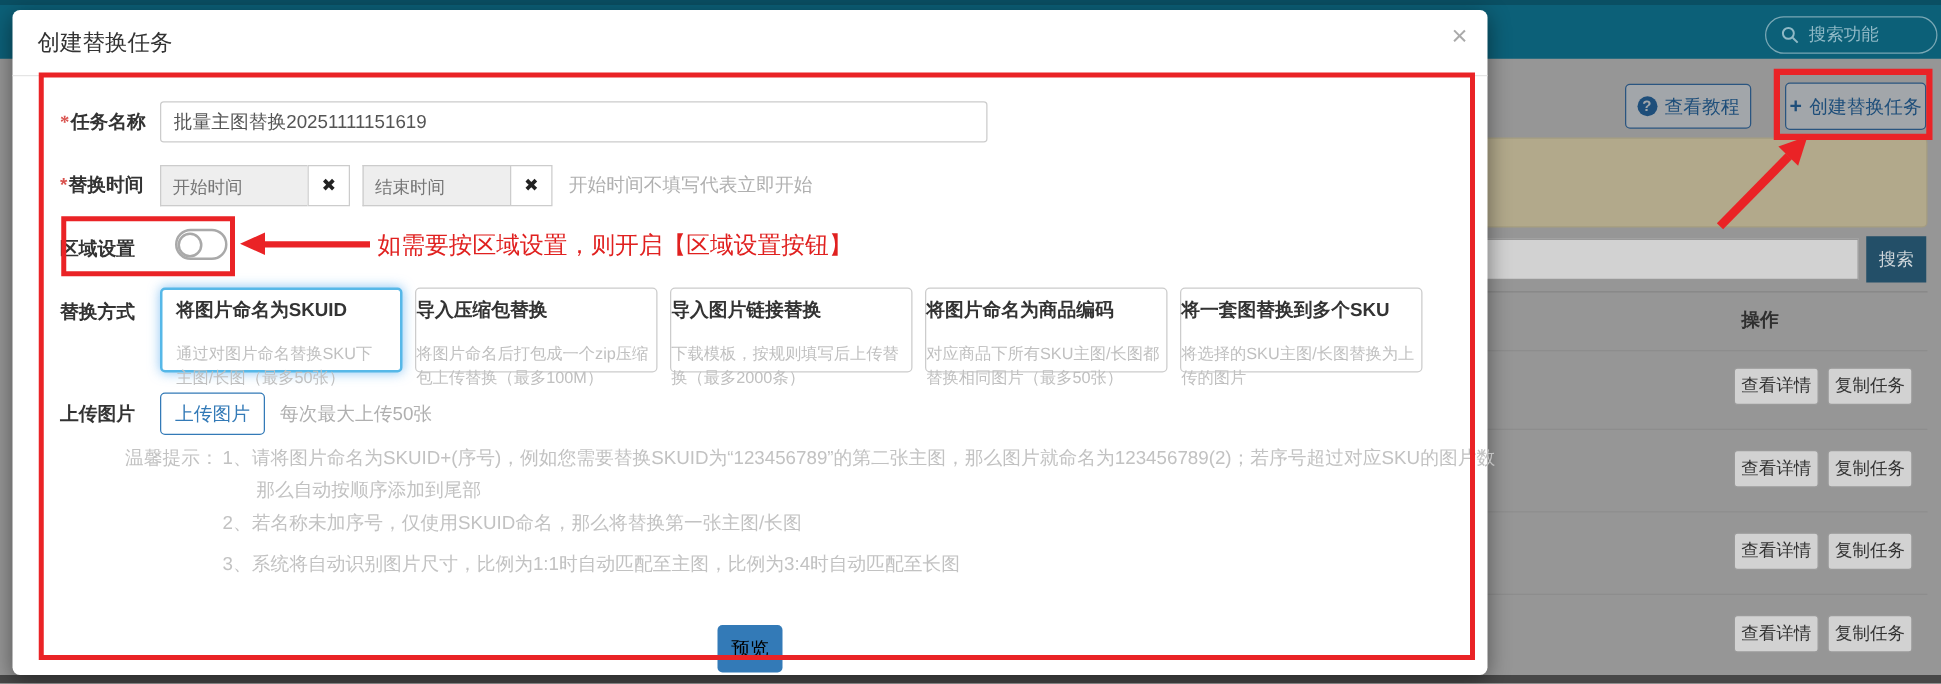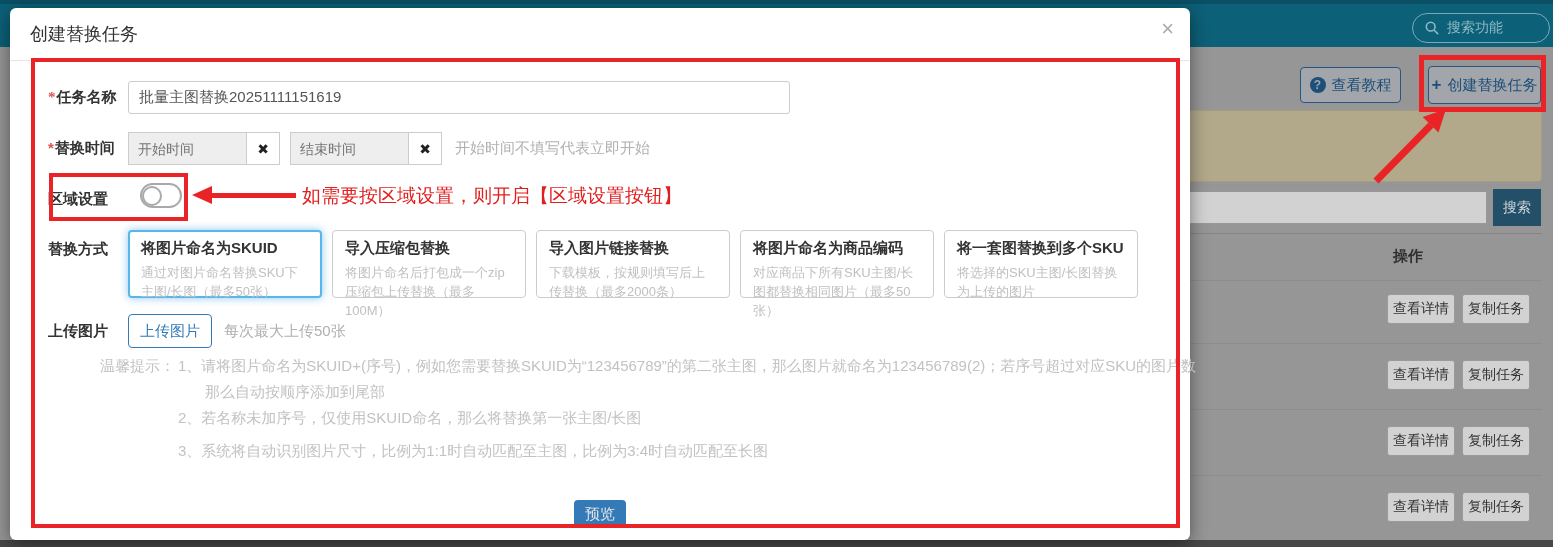--- a/index.html
+++ b/index.html
@@ -53,31 +53,31 @@
   .time-clear { width:34px; height:33px; background:#fff; border:1px solid #ccc; display:flex;
                 align-items:center; justify-content:center; font-size:14px; color:#222; font-weight:bold; cursor:pointer; }
   .grey-hint { color:#b0b0b0; font-size:15px; position:absolute; white-space:nowrap; }
 
   .toggle { position:absolute; left:130px; top:175px; width:42px; height:25px; border:2px solid #a9a9a9;
             border-radius:13px; cursor:pointer; }
   .toggle .knob { position:absolute; left:0px; top:0.5px; width:20px; height:20px; border:2px solid #a9a9a9;
                   border-radius:50%; background:#fff; }
 
   .cards { position:absolute; left:118px; top:222px; display:flex; gap:10px; }
-  .card { width:194px; height:68px; border:1px solid #ccc; border-radius:4px; padding:8px 12px; cursor:pointer; background:#fff; }
+  .card { width:194px; height:68px; border:1px solid #ccc; border-radius:4px; padding:8px 0; cursor:pointer; background:#fff; }
   .card.selected { border:2px solid #56b8e8; box-shadow:0 0 9px rgba(82,168,236,.65); padding:7px 11px; }
   .card-title { font-size:15px; font-weight:bold; color:#333; white-space:nowrap; }
-  .card-desc { font-size:13px; color:#c0c0c0; line-height:1.45; margin-top:6px; }
+  .card-desc { font-size:13px; color:#c0c0c0; line-height:1.45; margin-top:16px; }
 
   .upload-btn { position:absolute; left:118px; top:306px; width:84px; height:34px; background:#fff;
                 border:1px solid #337ab7; border-radius:4px; color:#337ab7; font-size:15px; cursor:pointer; }
   .tip { position:absolute; font-size:15px; color:#c2c2c2; white-space:nowrap; }
 
-  .preview-btn { position:absolute; left:50%; transform:translateX(-50%); top:492px; width:52px; height:28px;
-                 background:#337ab7; border:none; border-radius:4px; color:#e5e5e5; font-size:15px; cursor:pointer; }
+  .preview-btn { position:absolute; left:50%; transform:translateX(-50%); top:492px; width:52px; height:38px;
+                 background:#337ab7; border:none; border-radius:4px; color:#000000; font-size:15px; cursor:pointer; }
 
   
   .anno { position:absolute; z-index:30; pointer-events:none; }
   .rect-big    { left:31px;  top:58px;  width:1149px; height:470px; border:4px solid #ea2326; }
   .rect-region { left:49px;  top:173px; width:139px;  height:48px;  border:4px solid #ea2326; }
   .rect-create { left:1419px;top:55px;  width:127px;  height:57px;  border:5px solid #ea2326; }
   .arr1-head { left:192px; top:186px; width:0; height:0; border-top:9px solid transparent;
                border-bottom:9px solid transparent; border-right:20px solid #ea2326; }
   .arr1-line { left:210px; top:193px; width:86px; height:5px; background:#ea2326; }
   .anno-note { left:302px; top:183px; font-size:19px; color:#e0201f; white-space:nowrap; }

